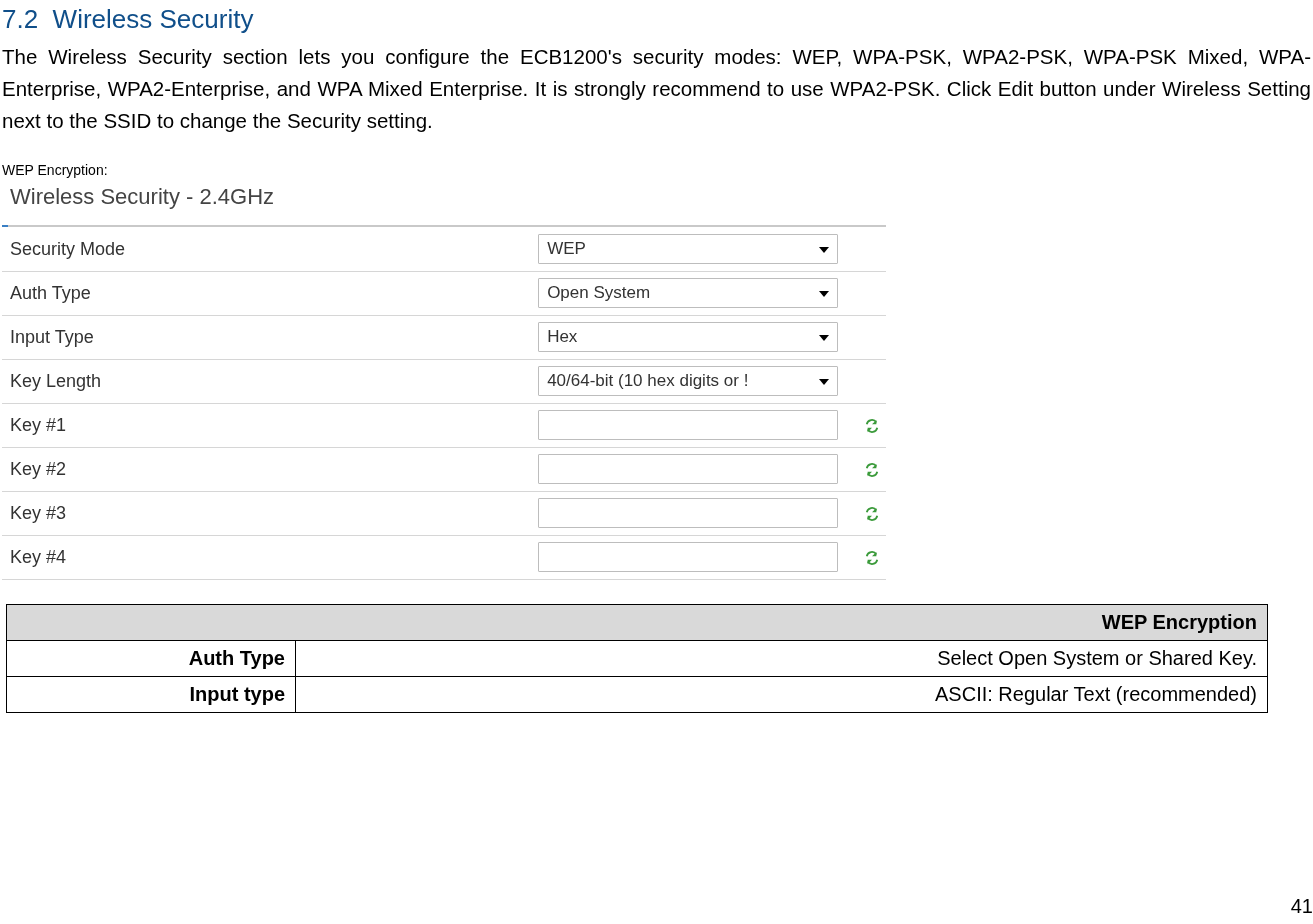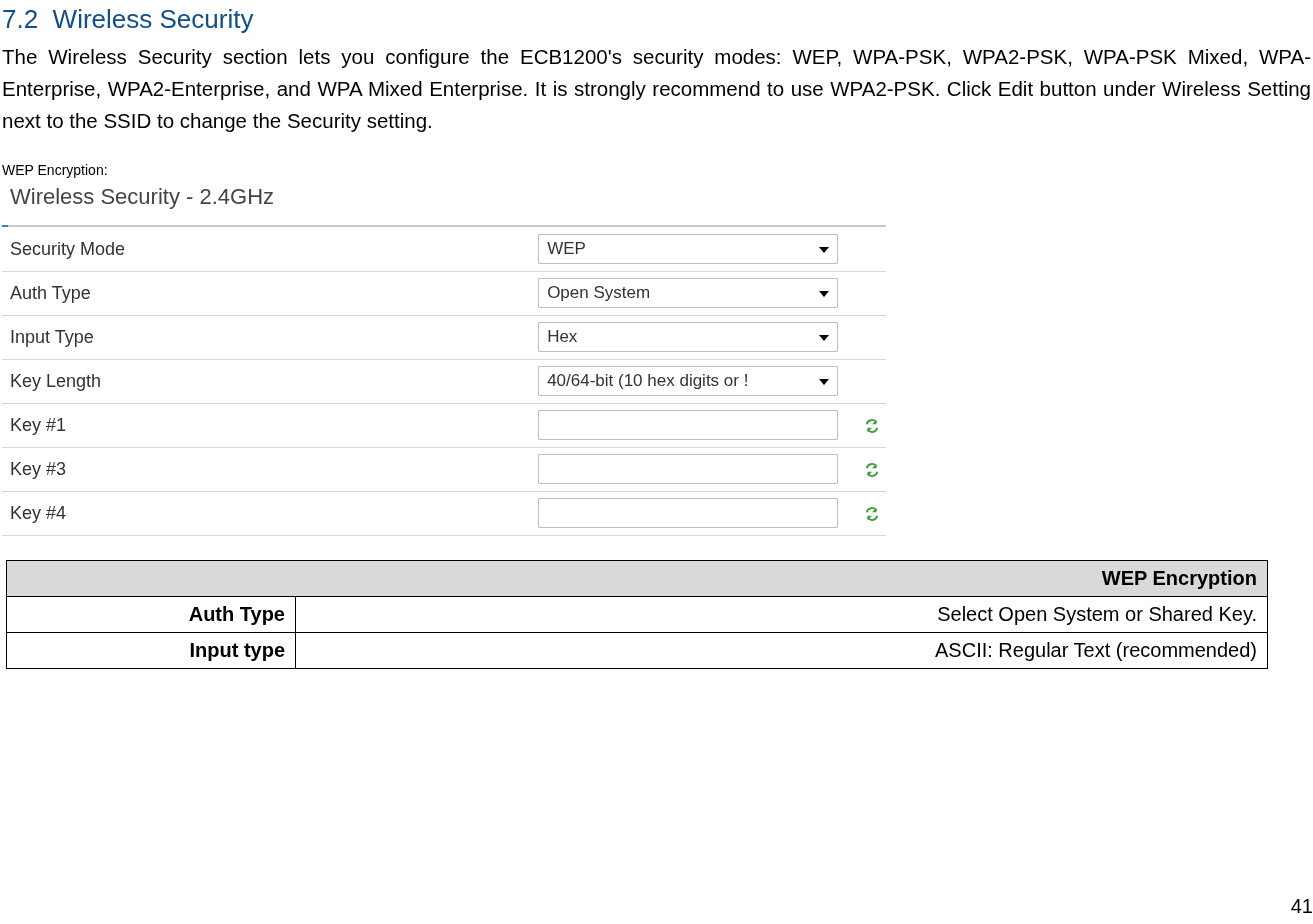--- a/index.html
+++ b/index.html
@@ -88,20 +88,28 @@
     </tr>
     <tr class="formrow">
       <td class="lbl">Key #1</td>
       <td class="ctrlcell"><input class="inp" value="" style=""></td>
       <td class="refcell"><svg width="14" height="14" viewBox="0 0 16 16">
               <path fill="none" stroke="#3a9a3a" stroke-width="2" d="M2 6a6 6 0 0 1 11-2M14 10a6 6 0 0 1-11 2"></path>
               <path fill="#3a9a3a" d="M13 1v5h-5zM3 15v-5h5z"></path>
             </svg></td>
     </tr>
     <tr class="formrow">
+      <td class="lbl">Key #2</td>
+      <td class="ctrlcell"><input class="inp" value="" style=""></td>
+      <td class="refcell"><svg width="14" height="14" viewBox="0 0 16 16">
+              <path fill="none" stroke="#3a9a3a" stroke-width="2" d="M2 6a6 6 0 0 1 11-2M14 10a6 6 0 0 1-11 2"></path>
+              <path fill="#3a9a3a" d="M13 1v5h-5zM3 15v-5h5z"></path>
+            </svg></td>
+    </tr>
+    <tr class="formrow">
       <td class="lbl">Key #3</td>
       <td class="ctrlcell"><input class="inp" value="" style=""></td>
       <td class="refcell"><svg width="14" height="14" viewBox="0 0 16 16">
               <path fill="none" stroke="#3a9a3a" stroke-width="2" d="M2 6a6 6 0 0 1 11-2M14 10a6 6 0 0 1-11 2"></path>
               <path fill="#3a9a3a" d="M13 1v5h-5zM3 15v-5h5z"></path>
             </svg></td>
     </tr>
     <tr class="formrow">
       <td class="lbl">Key #4</td>
       <td class="ctrlcell"><input class="inp" value="" style=""></td>

